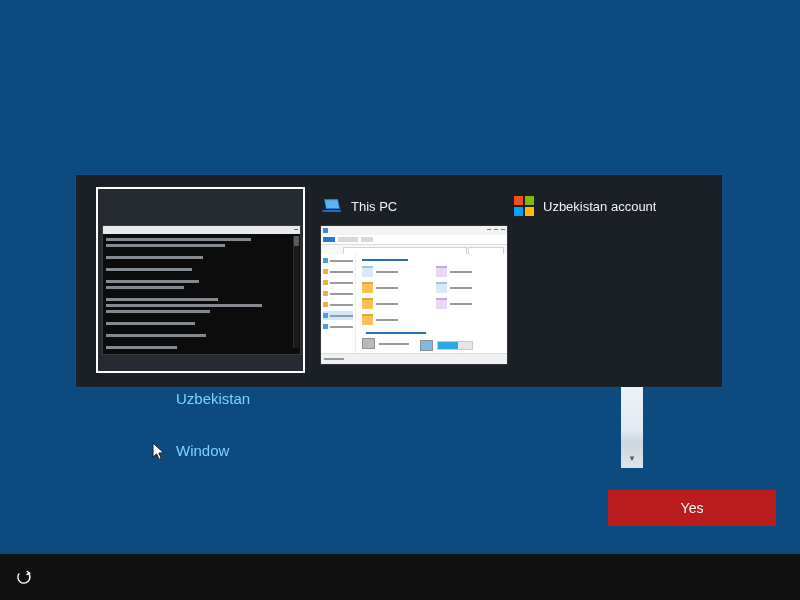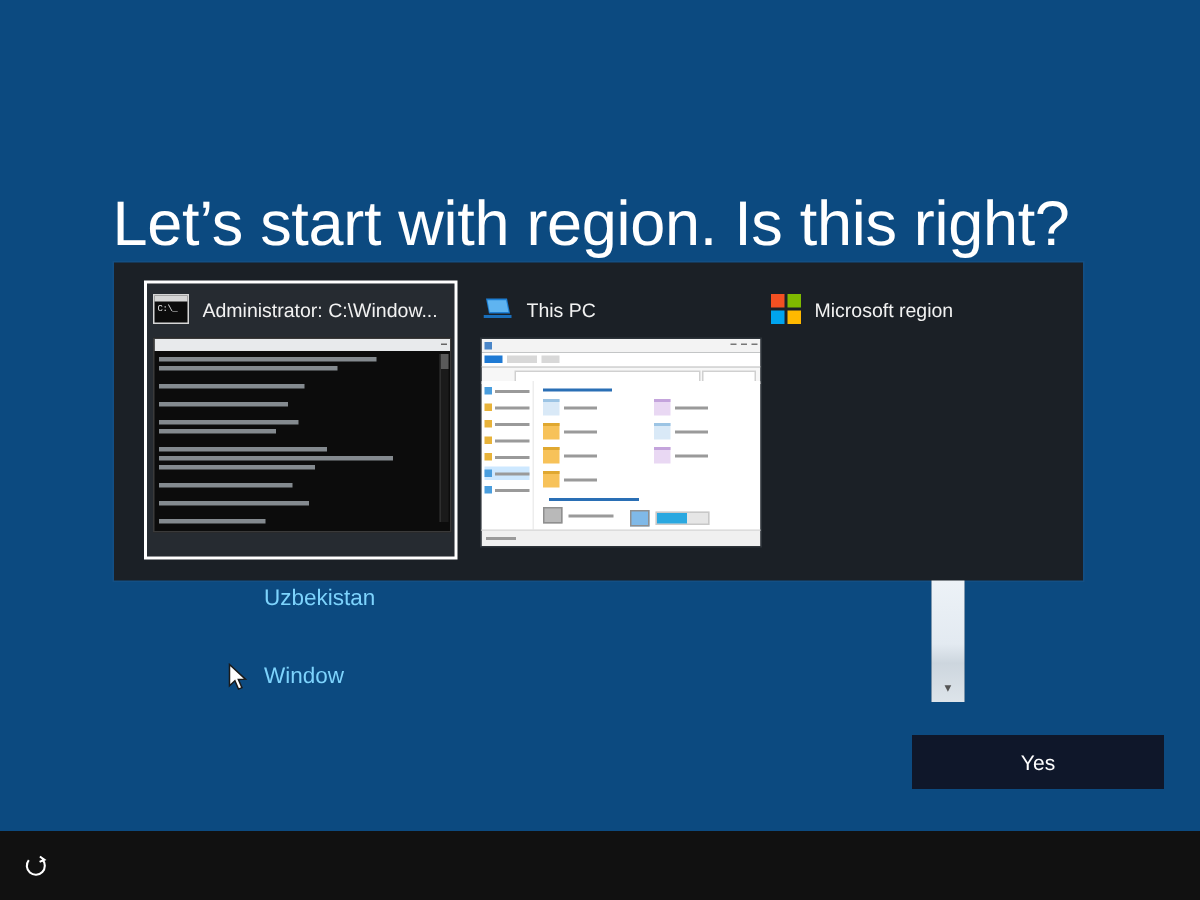--- a/index.html
+++ b/index.html
@@ -65,21 +65,21 @@
   }
   .scroll-down-btn{
     position:absolute;left:0;bottom:0;width:22px;height:20px;
     display:flex;align-items:center;justify-content:center;
     color:#555;font-size:9px;
   }
 
   
   .yes-btn{
     position:absolute;left:608px;top:490px;width:168px;height:36px;
-    background:#0f172a;border:none;color:#ffffff;
+    background:#b91c1c;border:none;color:#ffffff;
     font-family:"Liberation Sans", sans-serif;font-size:14px;
     display:flex;align-items:center;justify-content:center;cursor:default;
   }
 
   
   .bottombar{
     position:absolute;left:0;bottom:0;width:800px;height:46px;background:#111111;
   }
   .power-icon{position:absolute;left:15px;bottom:14px;width:18px;height:18px;}
 
@@ -171,21 +171,20 @@
 
 <div class="oobe">
 
   <div class="region-list">
     <div class="region-item">Uzbekistan</div>
     <div class="region-item">Window</div>
   </div>
 
   <div class="combo-ghost"></div>
 
-  <div class="heading">Let’s start with region. Is this right?</div>
 
   <div class="scrollbar">
     <div class="scroll-thumb"></div>
     <div class="scroll-track-lower"></div>
     <div class="scroll-down-btn">▾</div>
   </div>
 
   <button class="yes-btn">Yes</button>
 
 
@@ -194,26 +193,20 @@
       <svg width="18" height="18" viewBox="0 0 18 18">
         <path d="M4.2 5.4 A6 6 0 1 0 13.2 5.0" fill="none" stroke="#ffffff" stroke-width="1.4"></path>
         <path d="M11.6 3.0 L14.6 5.2 L11.4 6.6" fill="none" stroke="#ffffff" stroke-width="1.4"></path>
       </svg>
     </span>
   </div>
 
   <div class="switcher">
 
     <div class="sw-item i0 sel">
-      <div class="sw-head">
-        <span class="cmd-icon">
-            <span>C:\_</span>
-          </span>
-        <span class="sw-title">Administrator: C:\Window...</span>
-      </div>
       <div class="sw-thumb">
         <div class="cmd-win">
           <div class="cmd-titlebar"></div>
           <div class="cmd-body">
             <div class="cmd-line" style="width:78%"></div>
             <div class="cmd-line" style="width:64%"></div>
             <div class="cmd-gap"></div>
             <div class="cmd-line" style="width:52%"></div>
             <div class="cmd-gap"></div>
             <div class="cmd-line" style="width:46%"></div>
@@ -355,21 +348,21 @@
     </div>
 
     <div class="sw-item i2">
       <div class="sw-head">
         <span class="ms-logo">
           <i style="background:#f25022"></i>
             <i style="background:#7fba00"></i>
             <i style="background:#00a4ef"></i>
             <i style="background:#ffb900"></i>
         </span>
-        <span class="sw-title">Microsoft region</span>
+        <span class="sw-title">Uzbekistan account</span>
       </div>
     </div>
 
   </div>
 
   <span class="cursor">
     <svg width="14" height="20" viewBox="0 0 14 20">
       <path d="M1 1 L1 15.2 L4.6 11.8 L7.0 17.4 L9.3 16.4 L6.9 11.0 L11.6 10.8 Z" fill="#ffffff" stroke="#1a1a1a" stroke-width="1"></path>
     </svg>
   </span>

